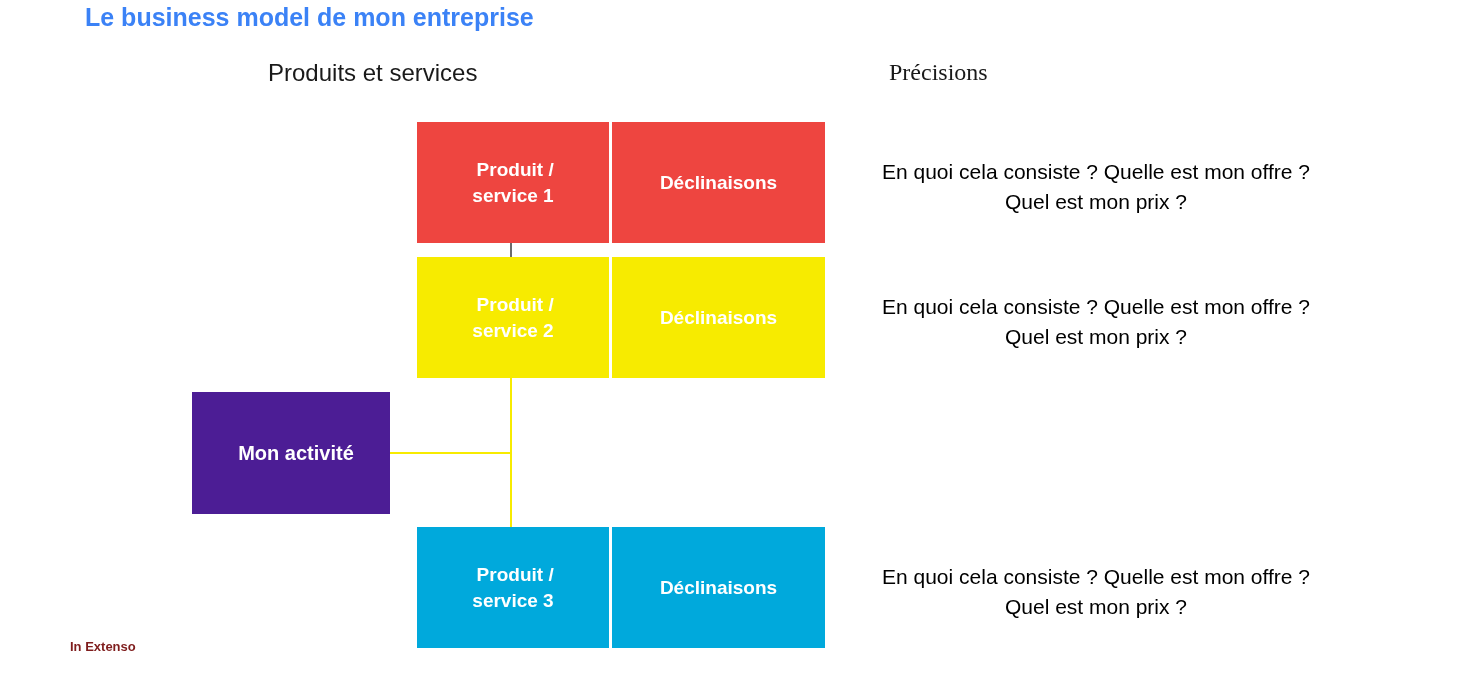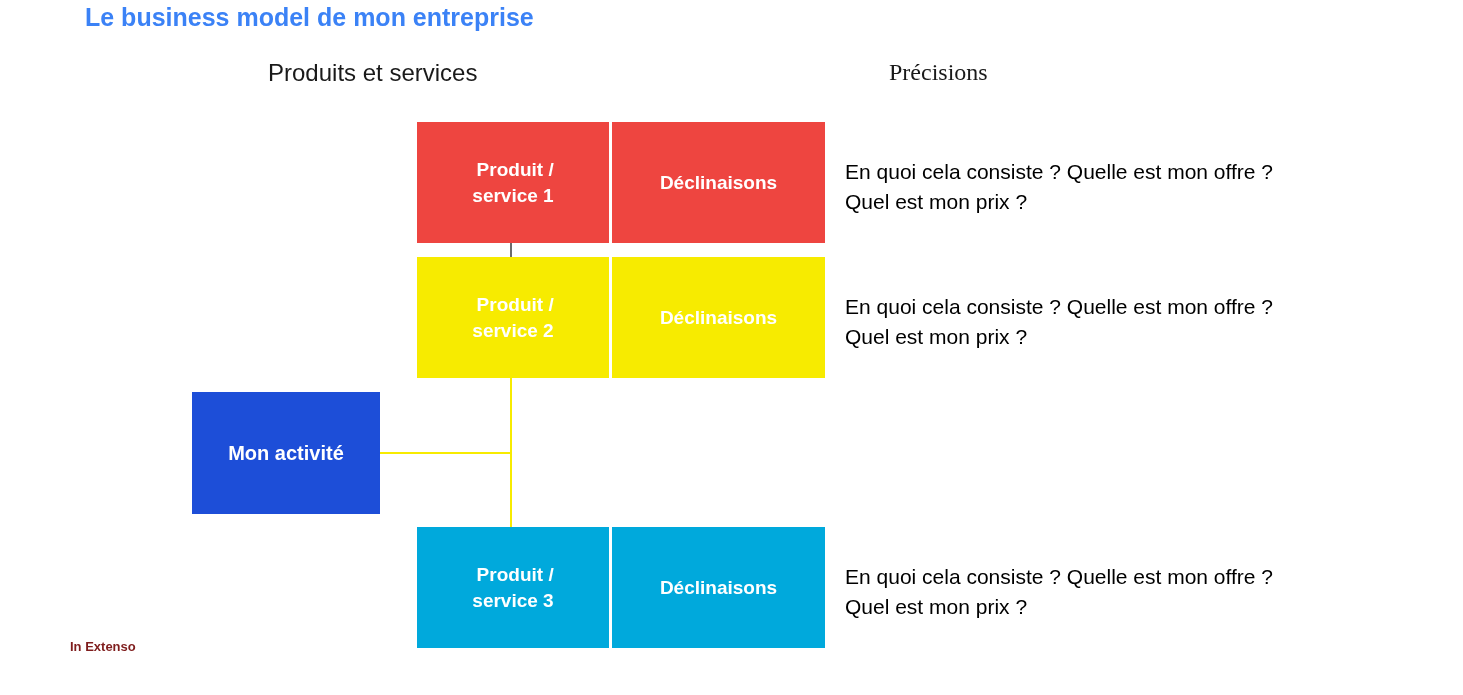--- a/index.html
+++ b/index.html
@@ -29,21 +29,21 @@
   }
   .product{left:417px;width:192px;height:121px;text-align:right;}
   .declin{left:612px;width:213px;height:121px;}
   .row1{top:122px;}
   .row2{top:257px;}
   .row3{top:527px;}
   .activity{left:192px;top:392px;width:188px;height:122px;font-size:20px;}
   .precision{
     position:absolute;left:845px;width:502px;
     font-size:21px;line-height:30px;color:#000;
-    white-space:pre-line;
+    text-align:center;white-space:pre-line;
   }
   .precision.row1{top:157px;}
   .precision.row2{top:292px;}
   .precision.row3{top:562px;}
   .conn{position:absolute;}
   .conn-gray-v{left:510px;top:243px;width:2px;height:14px;}
   .conn-yellow-v{left:510px;top:378px;width:2px;height:149px;}
   .conn-yellow-h{left:380px;top:452px;width:131px;height:2px;}
   .logo{
     position:absolute;left:70px;top:639px;
@@ -57,21 +57,21 @@
 
   <div class="slide-title">Le business model de mon entreprise</div>
 
   <div class="col-header left">Produits et services</div>
   <div class="col-header right">Précisions</div>
 
   <div class="conn conn-gray-v" style="background-color: rgb(107, 107, 107);"></div>
   <div class="conn conn-yellow-v" style="background-color: rgb(247, 235, 0);"></div>
   <div class="conn conn-yellow-h" style="background-color: rgb(247, 235, 0);"></div>
 
-  <div class="box activity" style="background-color: #1d4ed8;">
+  <div class="box activity" style="background-color: #4c1d95; padding-left: 10px;">
     <span>Mon activité</span>
   </div>
 
   <div class="box product row1" style="background-color: rgb(238, 69, 64);">
     <span>Produit /
 service 1</span>
   </div>
   <div class="box declin row1" style="background-color: rgb(238, 69, 64);">
     <span>Déclinaisons</span>
   </div>

